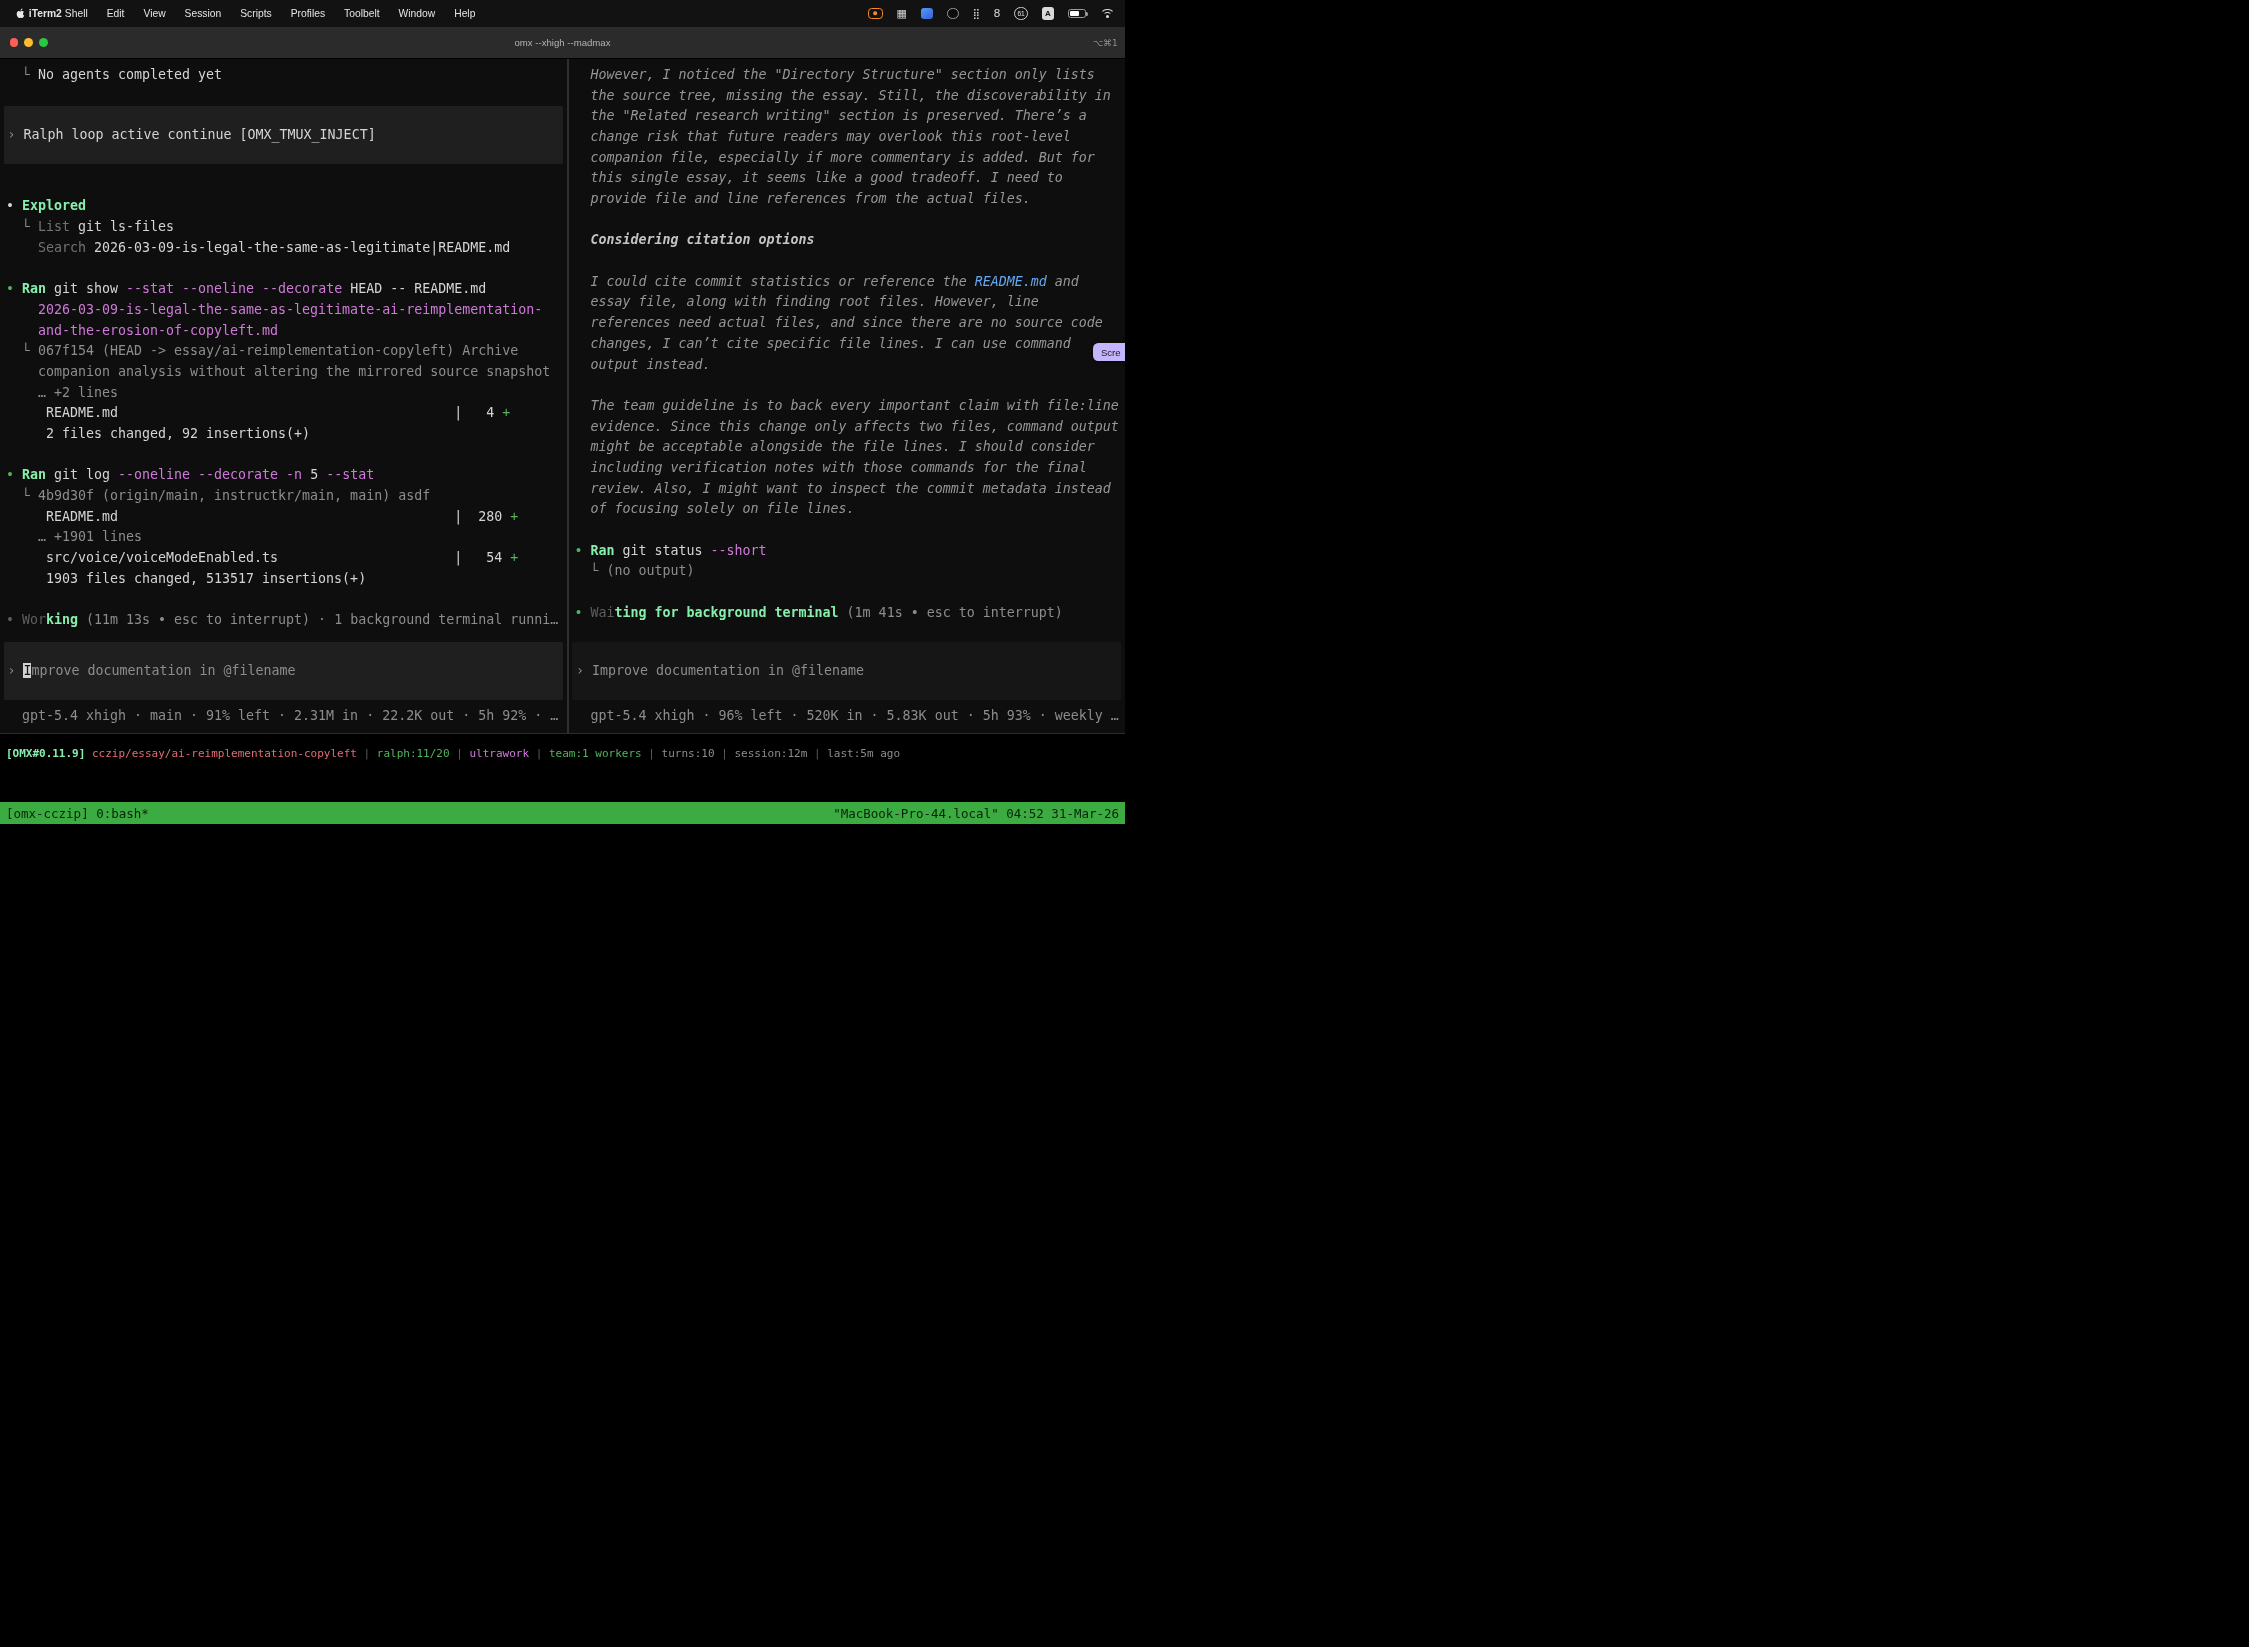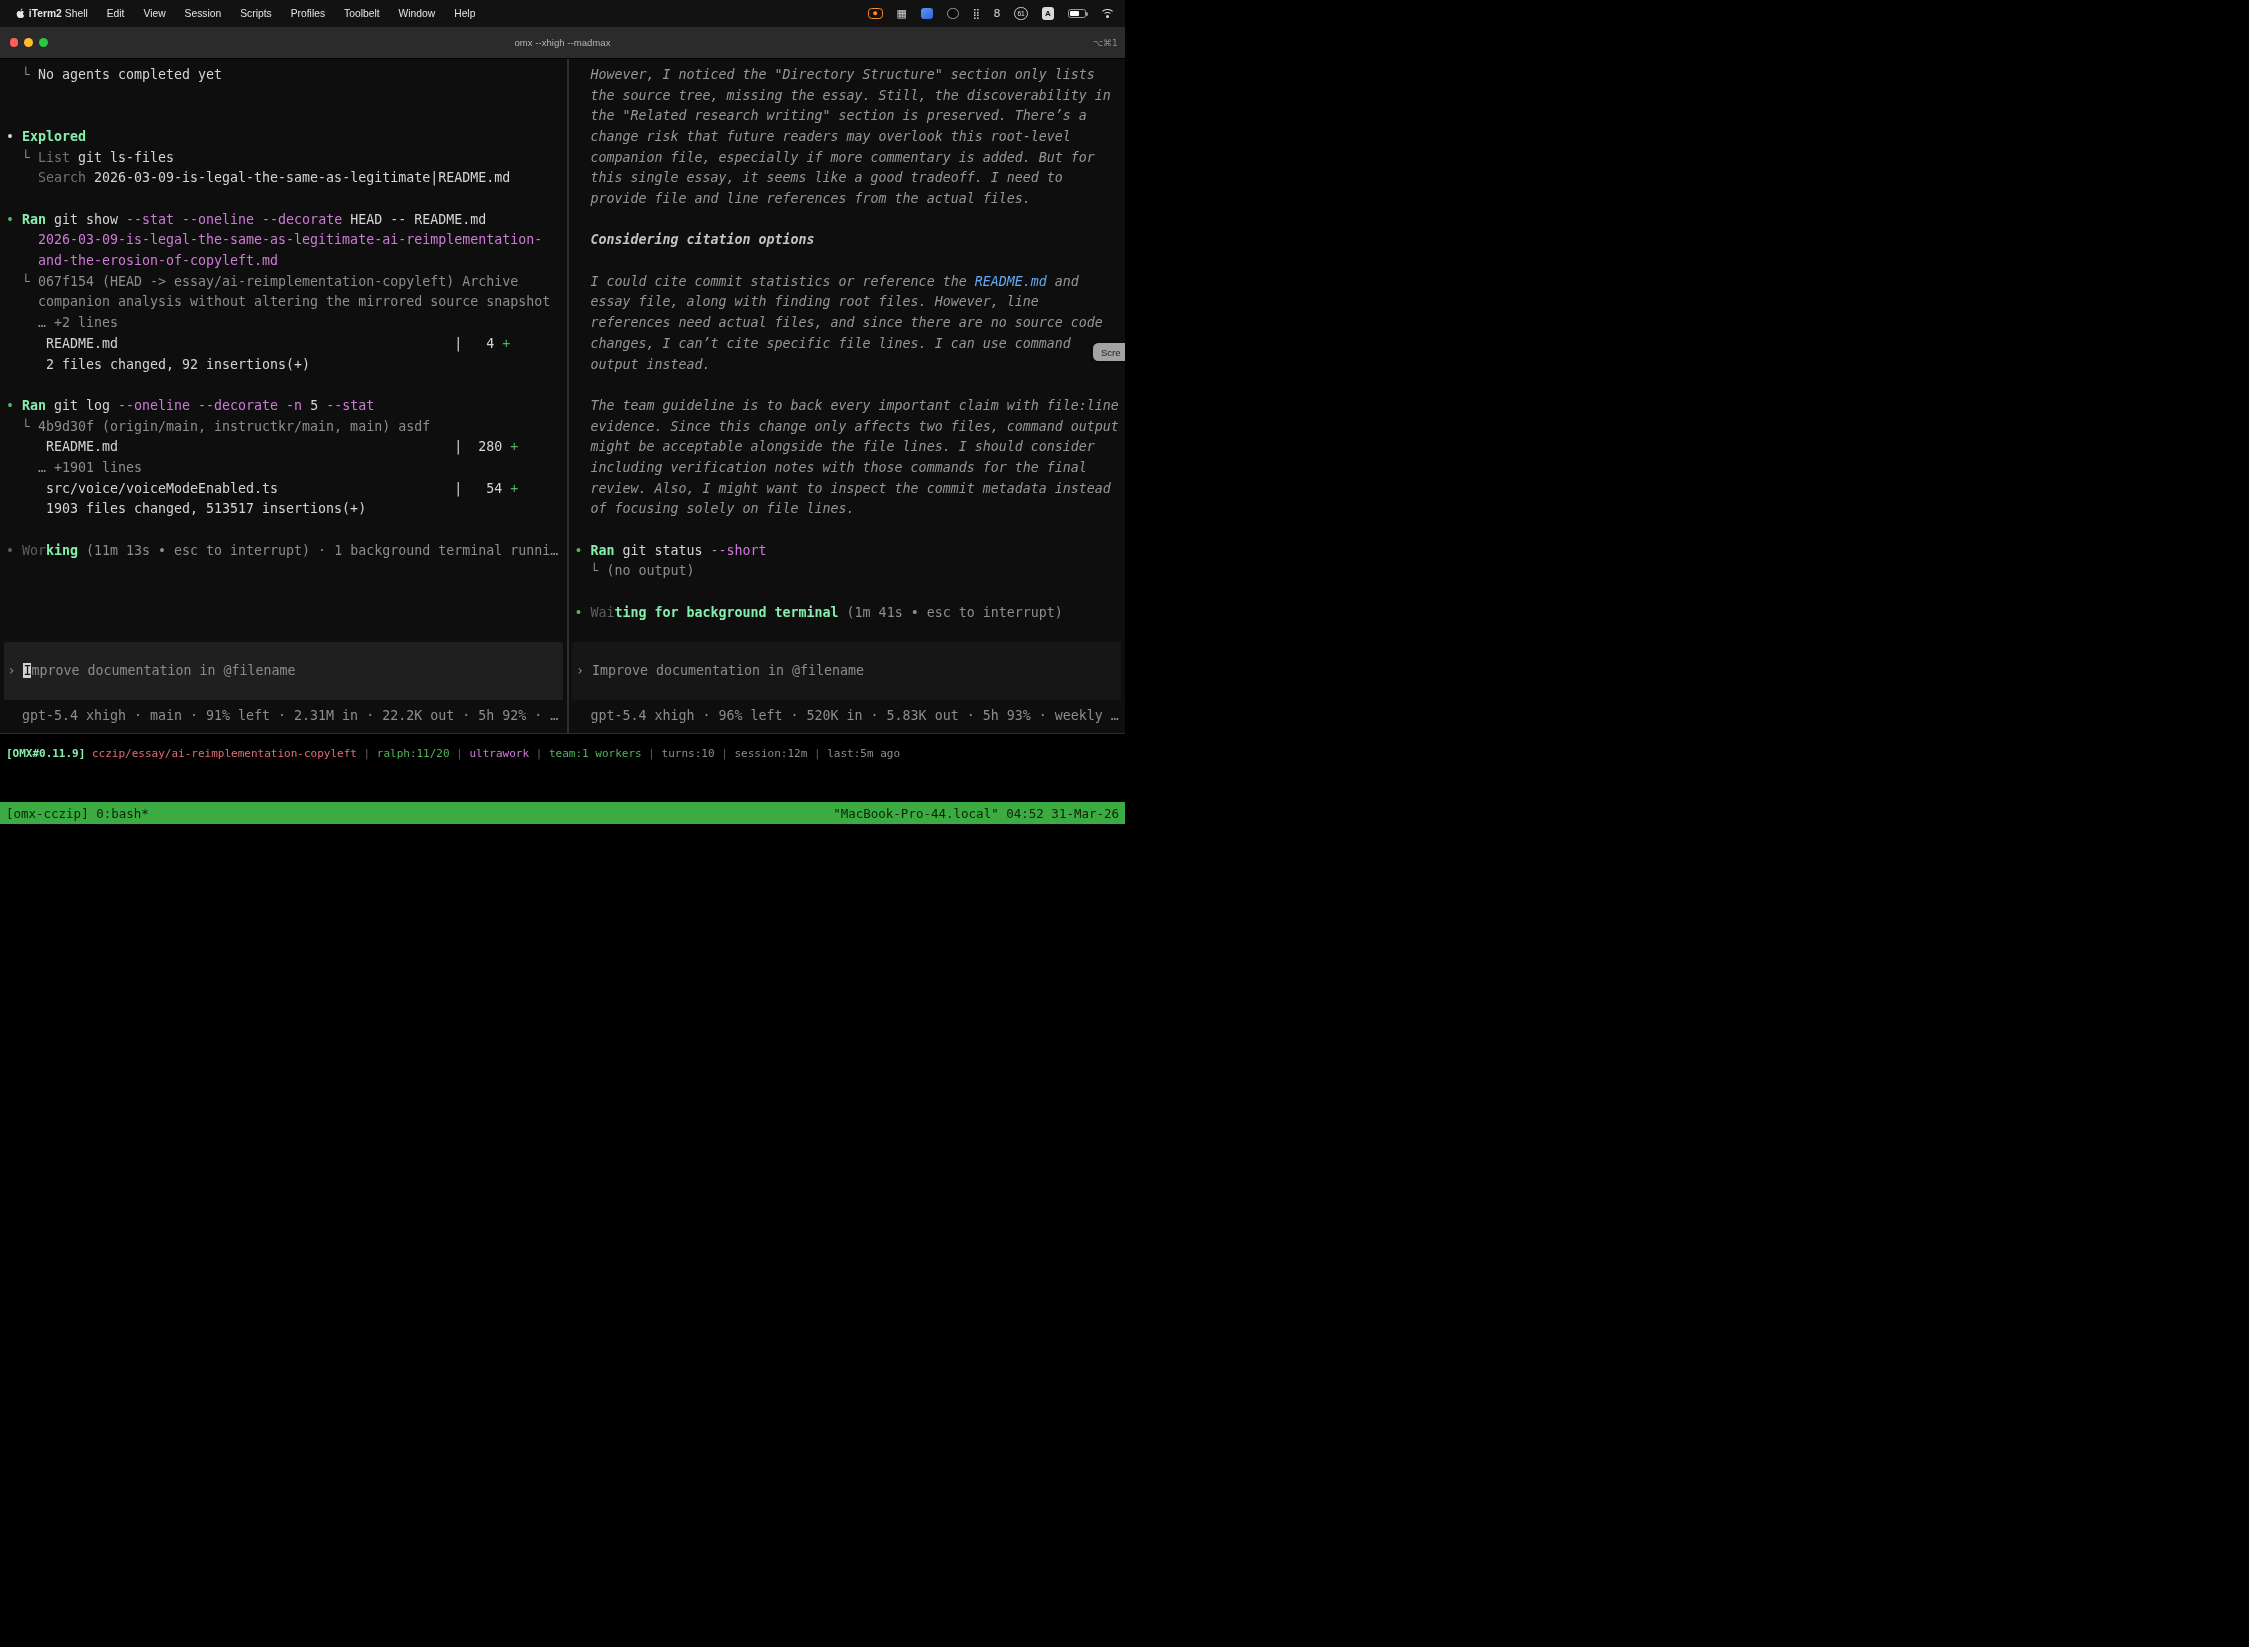--- a/index.html
+++ b/index.html
@@ -88,21 +88,21 @@
             white-space:pre; font-size:11px; line-height:20.7px; overflow:hidden; }
 
   .spacer { flex:1; }
 
   
   .tmuxbar { flex:0 0 auto; height:22px; background:#3cab41; color:#0a2409;
              display:flex; justify-content:space-between; align-items:center;
              padding:0 5.9px; font-size:12.5px; white-space:pre; }
 
   
-  .overlay-badge { position:absolute; right:0; top:343px; background:#a3a3a3; color:#202020;
+  .overlay-badge { position:absolute; right:0; top:343px; background:#c4b5fd; color:#202020;
                    font-family:"Liberation Sans","DejaVu Sans",sans-serif; font-size:9.6px;
                    padding:3.7px 4.4px 3.7px 7.4px; border-radius:5.2px 0 0 5.2px;
                    box-shadow:0 0.7px 3px rgba(0,0,0,.6); }
 </style>
 </head>
 <body>
 
 <div class="screen">
 
   <div class="menubar">
@@ -154,20 +154,21 @@
     </div>
     <div class="title">omx --xhigh --madmax</div>
     <div class="shortcut">⌥⌘1</div>
   </div>
 
   <div class="terminal">
     <div class="pane left">
       <div>
           <div class="tline"><span class="dim">  └ </span><span class="fg">No agents completed yet</span></div>
           <div class="tline tblank"></div>
+          <div class="tbox"><span class="dim">› </span><span class="fg">Ralph loop active continue [OMX_TMUX_INJECT]</span></div>
           <div class="tline tblank"></div>
           <div class="tline"><span class="fg">• </span><span class="fgb">Explored</span></div>
           <div class="tline"><span class="dim">  └ </span><span class="blue">List</span><span class="fg"> git ls-files</span></div>
           <div class="tline"><span class="blue">    Search</span><span class="fg"> 2026-03-09-is-legal-the-same-as-legitimate|README.md</span></div>
           <div class="tline tblank"></div>
           <div class="tline"><span class="green">• </span><span class="fgb">Ran</span><span class="fg"> git show </span><span class="pink">--stat --oneline --decorate</span><span class="fg"> HEAD -- README.md</span></div>
           <div class="tline"><span class="pink">    2026-03-09-is-legal-the-same-as-legitimate-ai-reimplementation-</span></div>
           <div class="tline"><span class="pink">    and-the-erosion-of-copyleft.md</span></div>
           <div class="tline"><span class="dim">  └ 067f154 (HEAD -&gt; essay/ai-reimplementation-copyleft) Archive</span></div>
           <div class="tline"><span class="dim">    companion analysis without altering the mirrored source snapshot</span></div>

